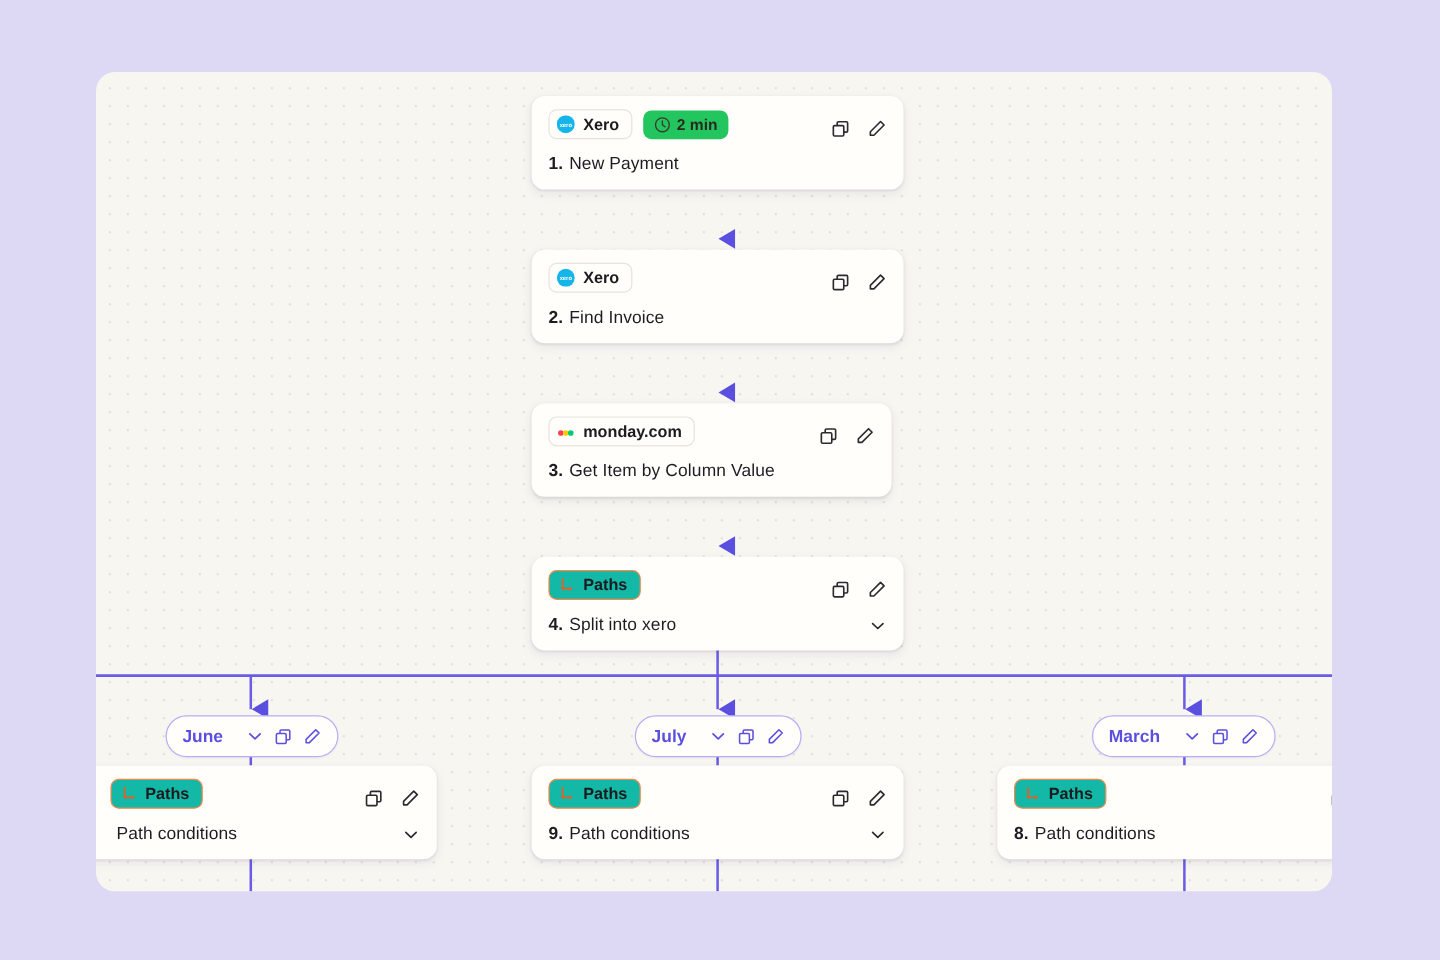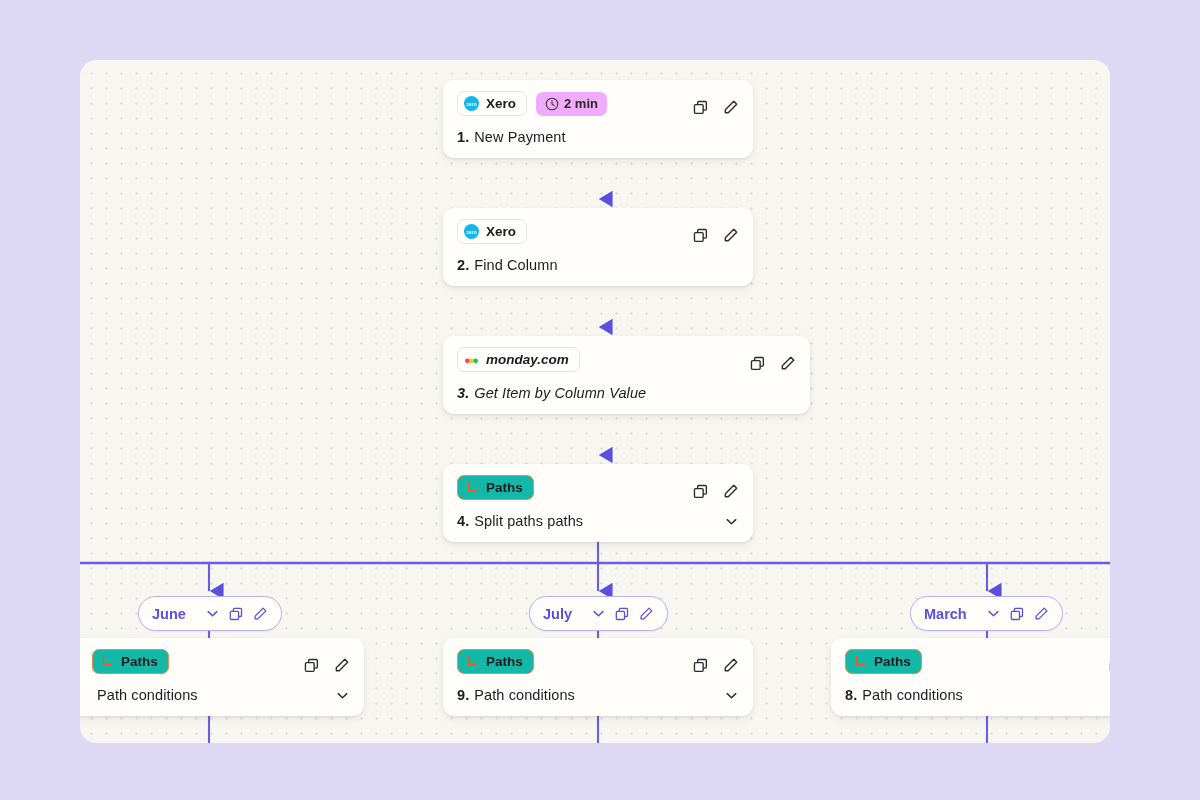--- a/index.html
+++ b/index.html
@@ -89,21 +89,21 @@
   .chip-ico svg { display:block; width:15px; height:15px; }
 
   
   .chip-time {
     display: inline-flex;
     align-items: center;
     gap: 5px;
     height: 24px;
     padding: 0 9px;
     border-radius: 7px;
-    background: #f0abfc;
+    background: #22c55e;
     font-size: 13px;
     font-weight: bold;
     color: #2a2a22;
     white-space: nowrap;
   }
   .chip-time svg { display:block; width:14px; height:14px; }
 
   
   .chip-paths {
     display: inline-flex;
@@ -271,25 +271,25 @@
         </span>
         <span class="act">
           <svg viewBox="0 0 18 18">
               <path d="M12.5 2.4l3.1 3.1-9 9H3.5v-3.1z" fill="none" stroke="#2b2a30" stroke-width="1.45" stroke-linejoin="round"></path>
             </svg>
         </span>
       </div>
     </div>
     <div class="node-title">
       <span class="num">2.</span>
-      <span class="ttl">Find Column</span>
-    </div>
-  </div>
-
-  <div class="node" style="left:363px; top:276px; width:367px;font-style:italic;">
+      <span class="ttl">Find Invoice</span>
+    </div>
+  </div>
+
+  <div class="node" style="left:363px; top:276px; width:300px;">
     <div class="node-head">
       <div class="chips">
         <span class="chip">
           <span class="chip-ico">
             <svg viewBox="0 0 16 16">
               <ellipse cx="3.6" cy="9.4" rx="2.5" ry="2.5" fill="#ff3d57"></ellipse>
               <ellipse cx="8" cy="9.4" rx="2.5" ry="2.5" fill="#ffcb00"></ellipse>
               <ellipse cx="12.4" cy="9.4" rx="2.5" ry="2.5" fill="#00ca72"></ellipse>
             </svg>
           </span>
@@ -339,21 +339,21 @@
         </span>
         <span class="act">
           <svg viewBox="0 0 18 18">
               <path d="M12.5 2.4l3.1 3.1-9 9H3.5v-3.1z" fill="none" stroke="#2b2a30" stroke-width="1.45" stroke-linejoin="round"></path>
             </svg>
         </span>
       </div>
     </div>
     <div class="node-title">
       <span class="num">4.</span>
-      <span class="ttl">Split paths paths</span>
+      <span class="ttl">Split into xero</span>
       <span class="caret">
         <svg viewBox="0 0 16 16">
             <path d="M3.4 6L8 10.4 12.6 6" fill="none" stroke="#2b2a30" stroke-width="1.5" stroke-linecap="round" stroke-linejoin="round"></path>
           </svg>
       </span>
     </div>
   </div>
 
   <div class="pill" style="left:58px; top:536px;">
     <span class="pill-label">June</span>

